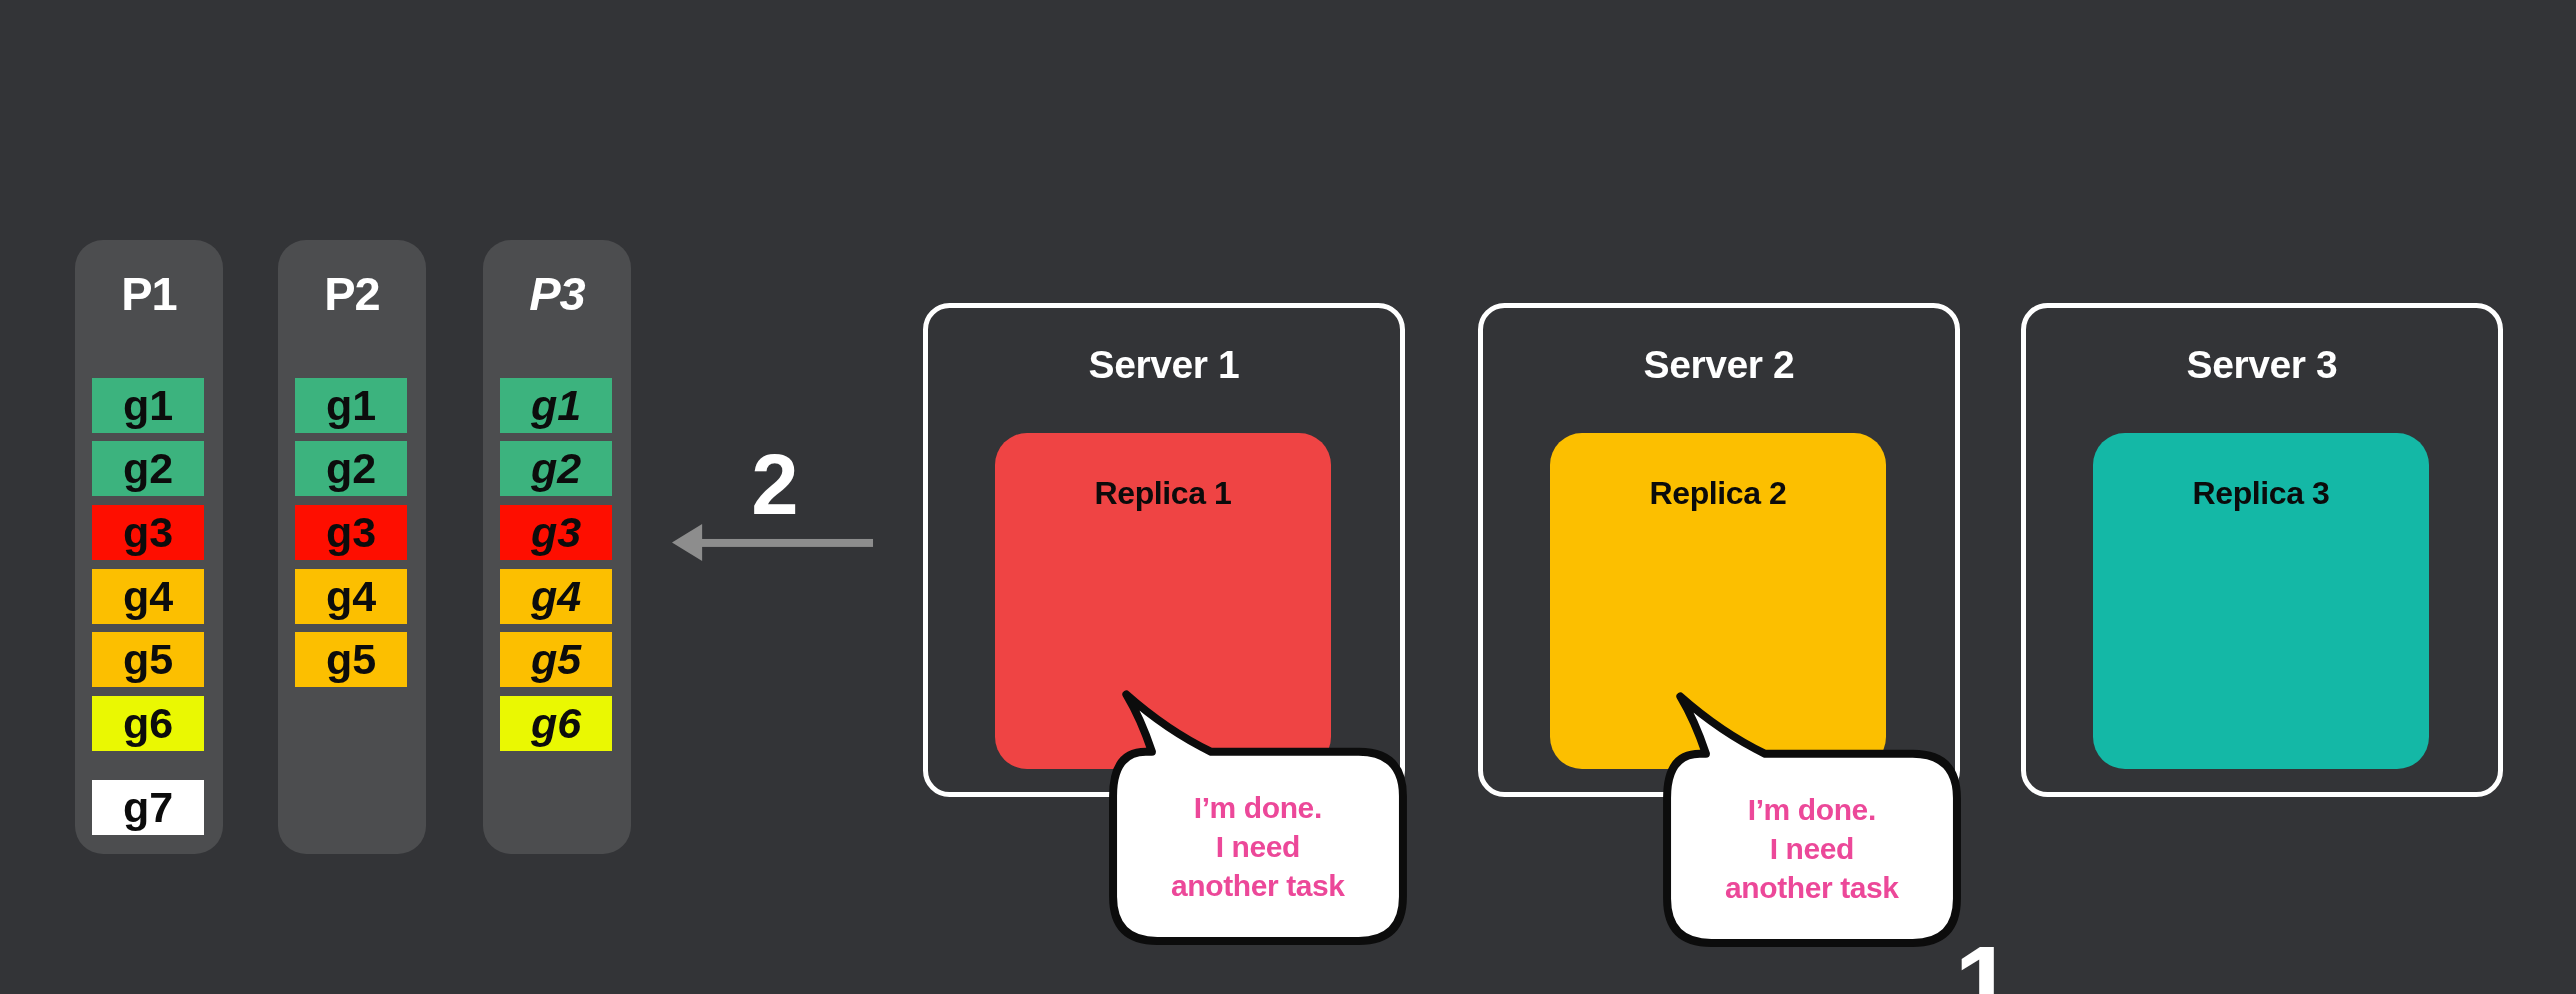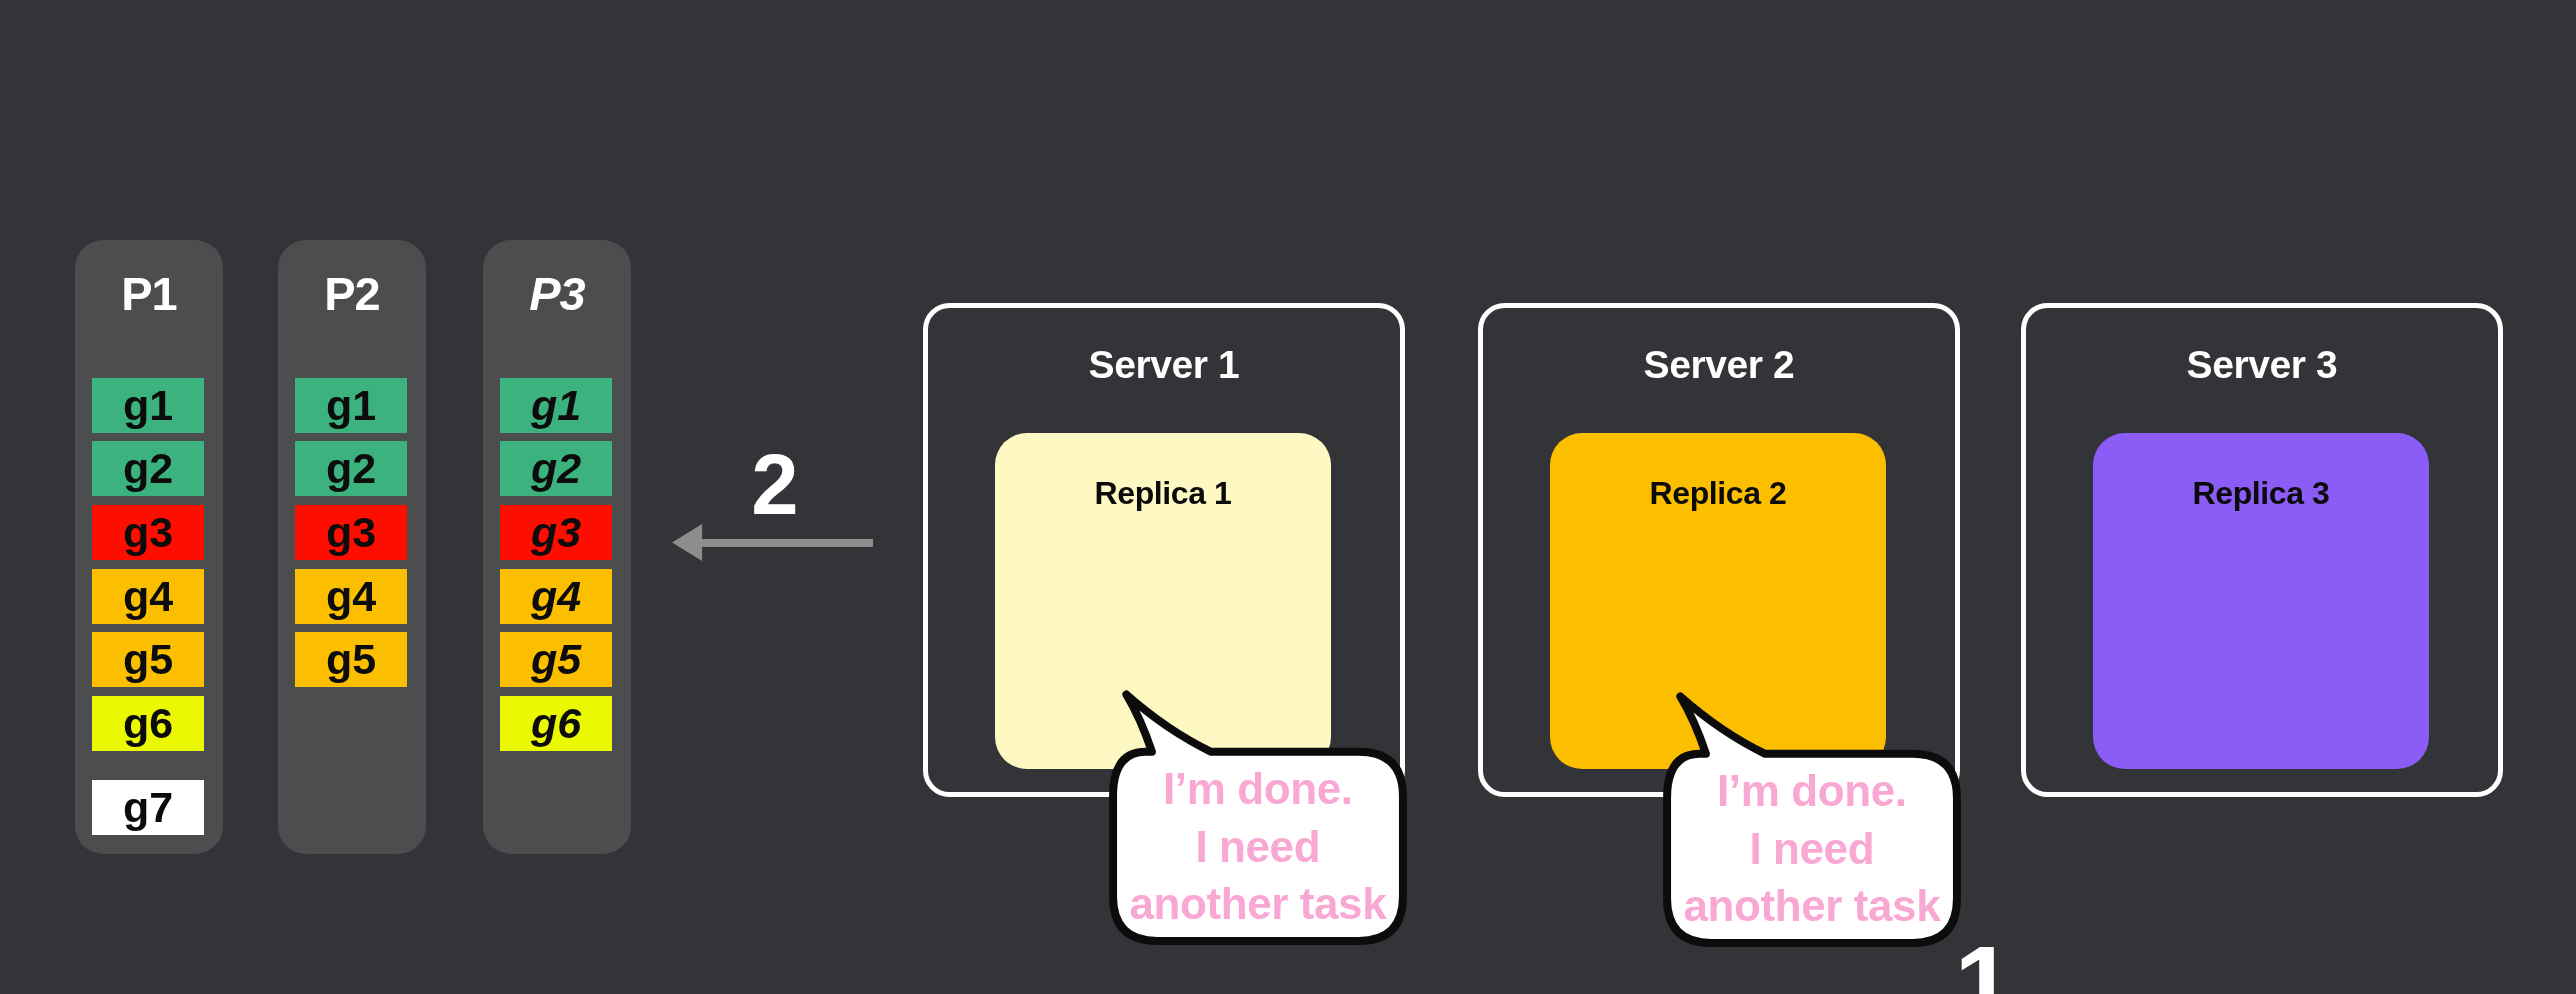--- a/index.html
+++ b/index.html
@@ -126,23 +126,23 @@
     position: absolute;
     left: 5.3px;
     top: 65px;
     width: 293px;
     height: 187px;
     display: flex;
     flex-direction: column;
     align-items: center;
     justify-content: center;
     text-align: center;
-    font-size: 44px;
-    font-weight: bold;
-    color: #f9a8d4;
+    font-size: 30px;
+    font-weight: bold;
+    color: #ec4899;
     line-height: 1.31;
     letter-spacing: -0.4px;
   }
 </style>
 </head>
 <body style="background: rgb(51, 52, 55);">
 
 <div class="stage">
 
   <div id="partitions">
@@ -178,33 +178,33 @@
   <div class="step-label step2">2</div>
 
   <svg class="arrow-svg" viewBox="0 0 236 46">
     <rect x="30" y="19" width="197" height="9" class="arrow-part" fill="#8d8d8d"></rect>
     <polygon points="0,23 34,2 34,44" class="arrow-part" fill="#8d8d8d"></polygon>
   </svg>
 
   <div id="servers">
       <div class="server" style="left: 923px; padding-left: 28px;">
         <div class="server-title">Server 1</div>
-        <div class="replica" style="background: #fef9c3;">
+        <div class="replica" style="background: #ef4444;">
           <div class="replica-label">Replica 1</div>
         </div>
       </div>
       <div class="server" style="left: 1478px;">
         <div class="server-title">Server 2</div>
         <div class="replica" style="background: rgb(252, 191, 0);">
           <div class="replica-label">Replica 2</div>
         </div>
       </div>
       <div class="server" style="left: 2021px; padding-left: 31px;">
         <div class="server-title">Server 3</div>
-        <div class="replica" style="background: #8b5cf6;">
+        <div class="replica" style="background: #14b8a6;">
           <div class="replica-label">Replica 3</div>
         </div>
       </div>
     </div>
 
   <div id="bubbles">
       <div class="bubble" style="left: 1106px; top: 688px;">
         <svg viewBox="0 0 344 296">
           <path d="M 119 72 H 286 Q 336 72 336 122 V 236 Q 336 286 286 286 H 58 Q 8 286 8 236 V 122 Q 8 72 45 72 L 52 72 C 44 48 32 22 23 7 C 58 38 86 56 119 72 Z" fill="#ffffff" stroke="#0c0c0c" stroke-width="9" stroke-linejoin="round"></path>
         </svg>

